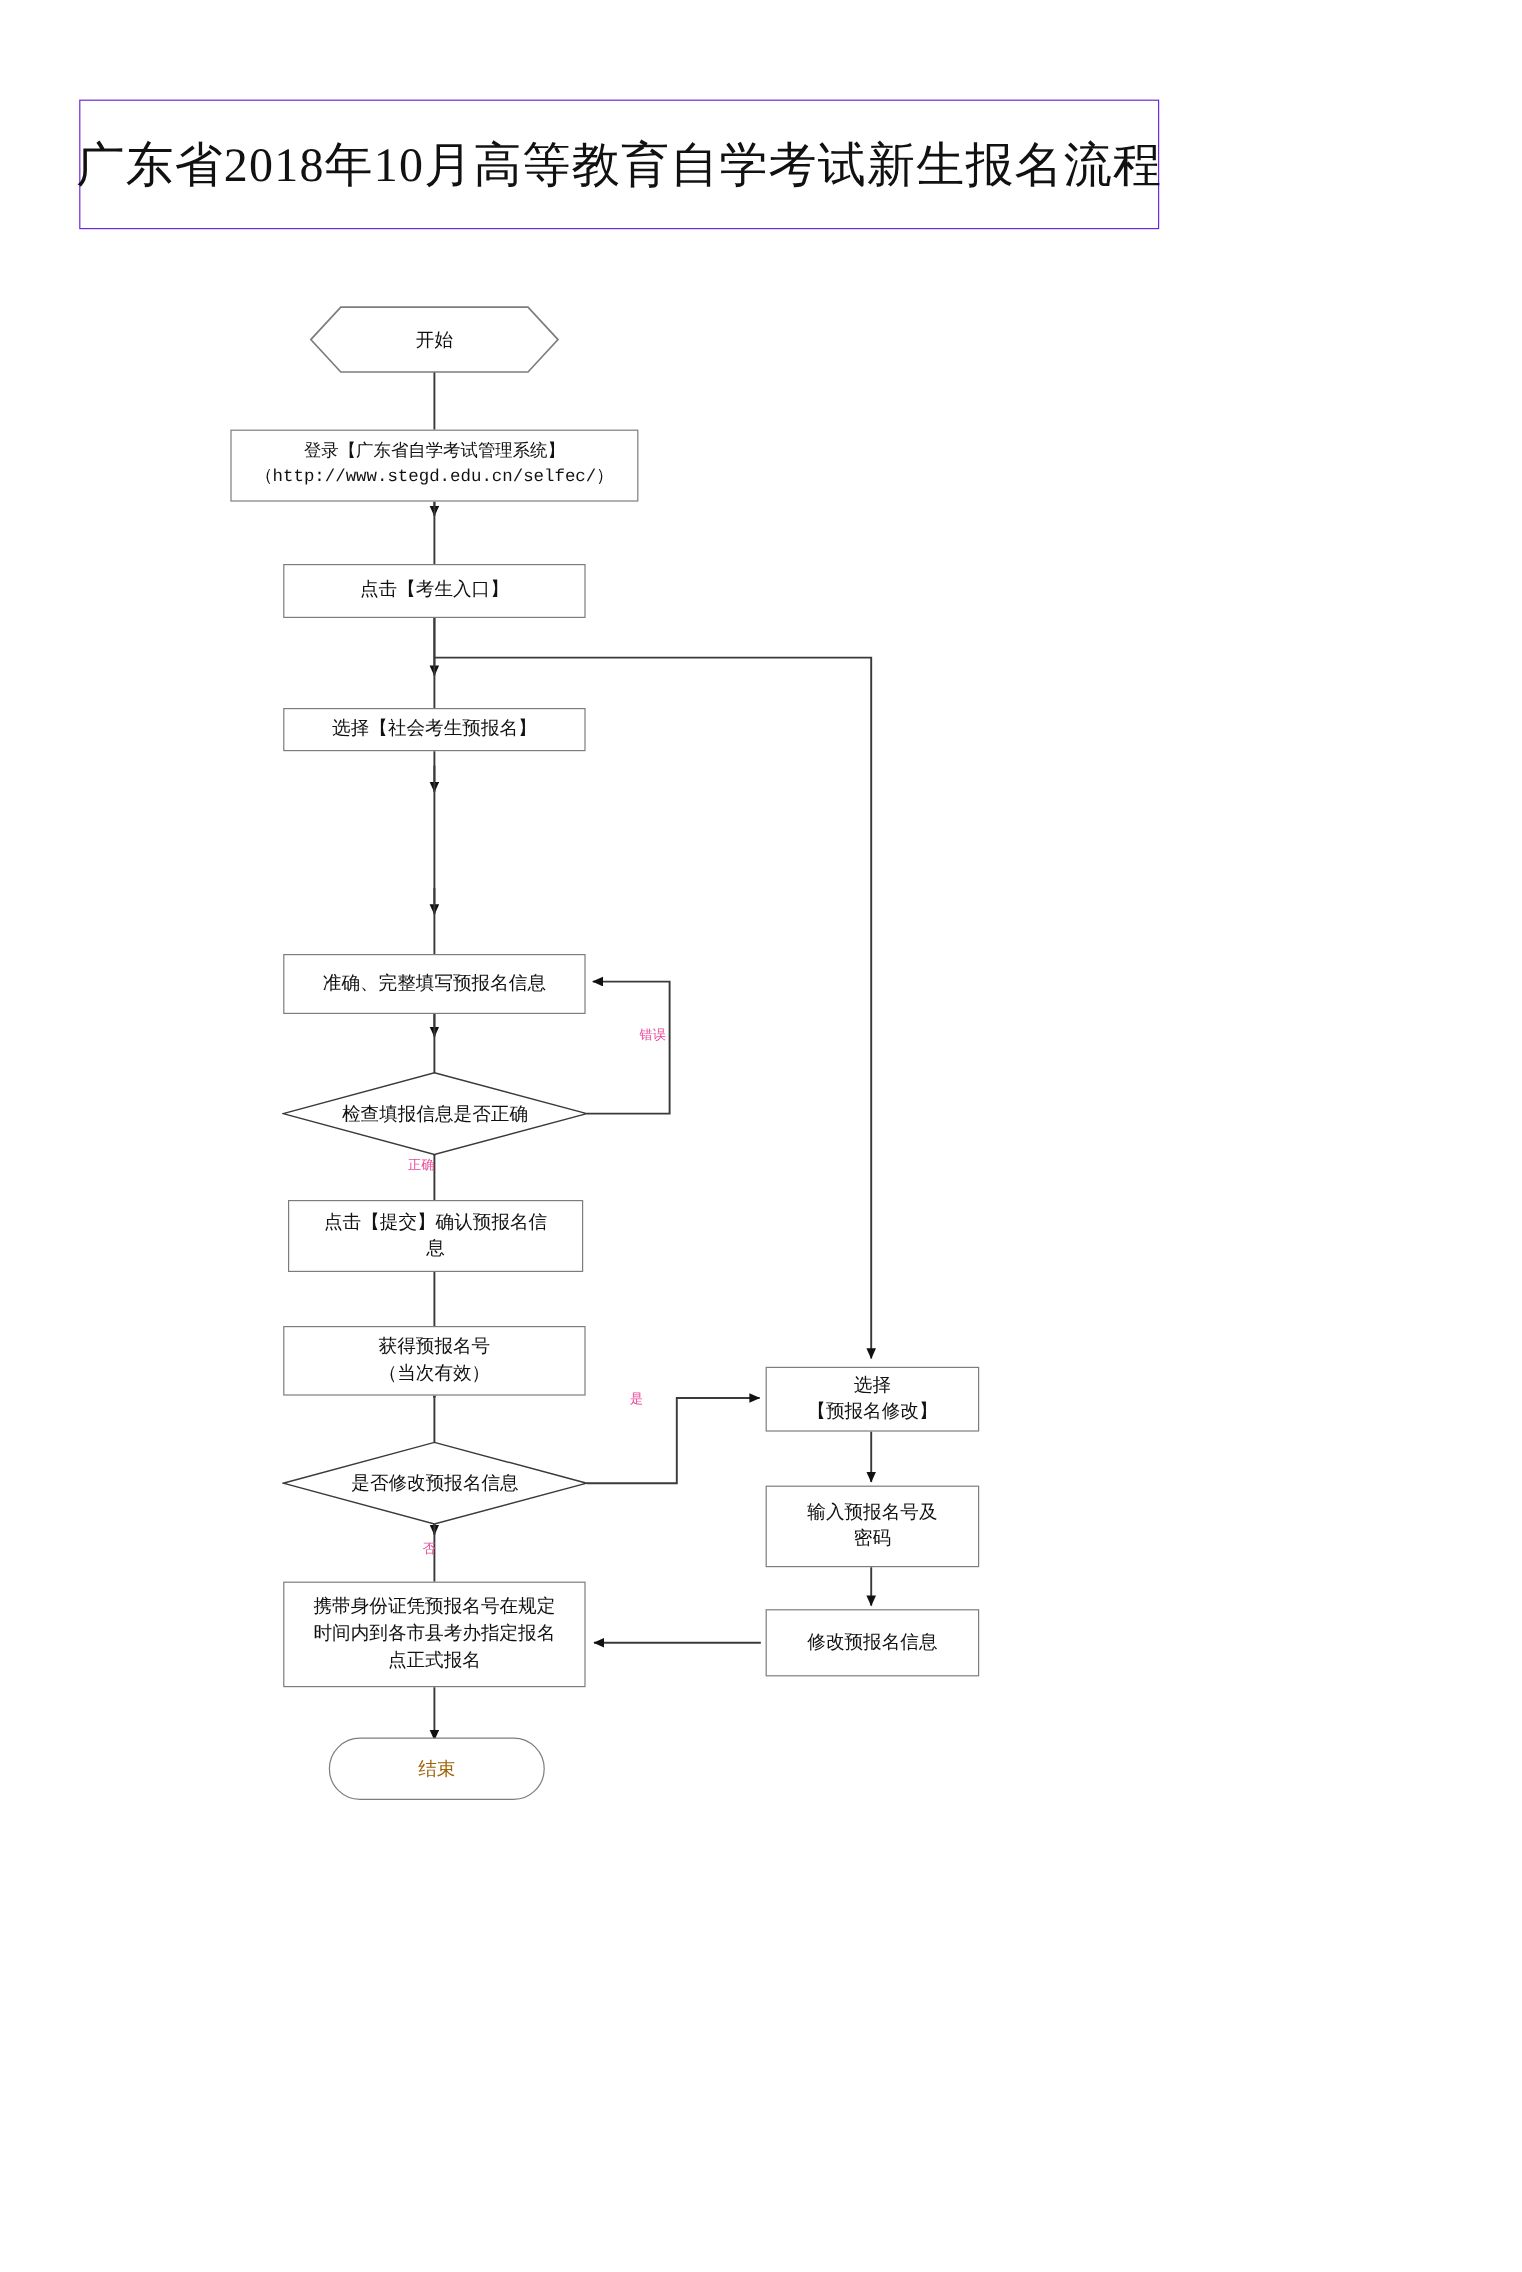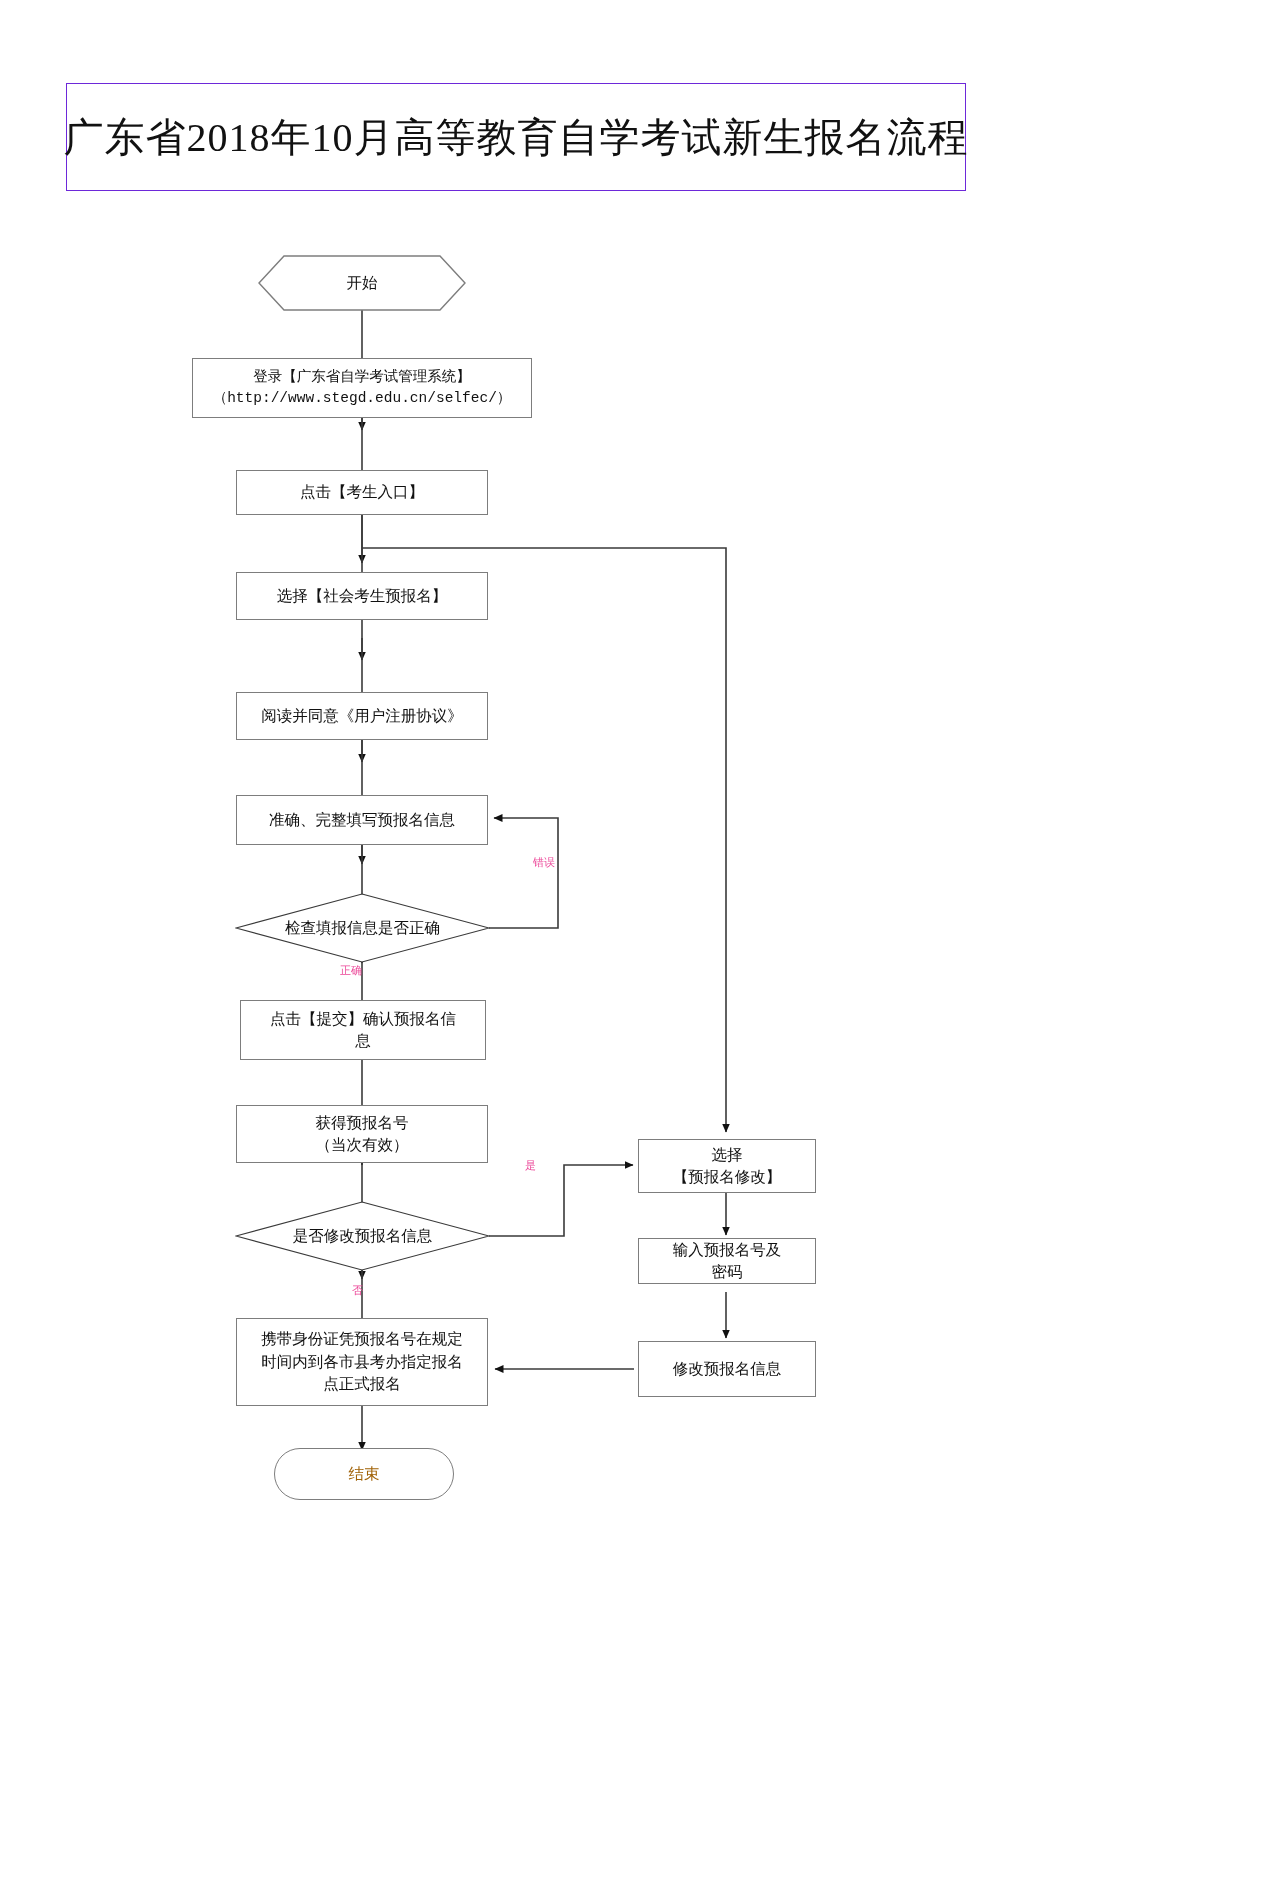--- a/index.html
+++ b/index.html
@@ -181,27 +181,24 @@
 
   <div class="node rect" style="left:192px; top:358px; width:340px; height:60px;">
     <div class="lbl" style="font-family:'Liberation Mono','DejaVu Sans Mono',monospace; font-size:14.5px;">登录【广东省自学考试管理系统】
 （http://www.stegd.edu.cn/selfec/）</div>
   </div>
 
   <div class="node rect" style="left:236px; top:470px; width:252px; height:45px;">
     <div class="lbl">点击【考生入口】</div>
   </div>
 
-  <div class="node rect" style="left:236px; top:572px; width:252px; height:48px;">
+  <div class="node rect" style="left:236px; top:590px; width:252px; height:36px;">
     <div class="lbl">选择【社会考生预报名】</div>
   </div>
 
-  <div class="node rect" style="left:236px; top:692px; width:252px; height:48px;">
-    <div class="lbl">阅读并同意《用户注册协议》</div>
-  </div>
 
   <div class="node rect" style="left:236px; top:795px; width:252px; height:50px;">
     <div class="lbl">准确、完整填写预报名信息</div>
   </div>
 
   <div class="dmdwrap" style="left:235px; top:893px; width:255px; height:70px;">
     <svg width="255" height="70" viewBox="0 0 255 70" xmlns="http://www.w3.org/2000/svg">
       <polygon points="127,1 254,35 127,69 1,35" fill="#ffffff" stroke="#3a3a3a" stroke-width="1.2"></polygon>
     </svg>
     <div class="dmdtext">检查填报信息是否正确</div>
@@ -232,21 +229,21 @@
 
   <div class="term" style="left:274px; top:1448px; width:180px; height:52px;">
     <span>结束</span>
   </div>
 
   <div class="node rect" style="left:638px; top:1139px; width:178px; height:54px;">
     <div class="lbl">选择
 【预报名修改】</div>
   </div>
 
-  <div class="node rect" style="left:638px; top:1238px; width:178px; height:46px;">
+  <div class="node rect" style="left:638px; top:1238px; width:178px; height:68px;font-family:Liberation Mono, monospace;">
     <div class="lbl">输入预报名号及
 密码</div>
   </div>
 
   <div class="node rect" style="left:638px; top:1341px; width:178px; height:56px;">
     <div class="lbl">修改预报名信息</div>
   </div>
 
   <div class="edge-label" style="left:533px; top:855px;">错误</div>
   <div class="edge-label" style="left:340px; top:963px;">正确</div>

